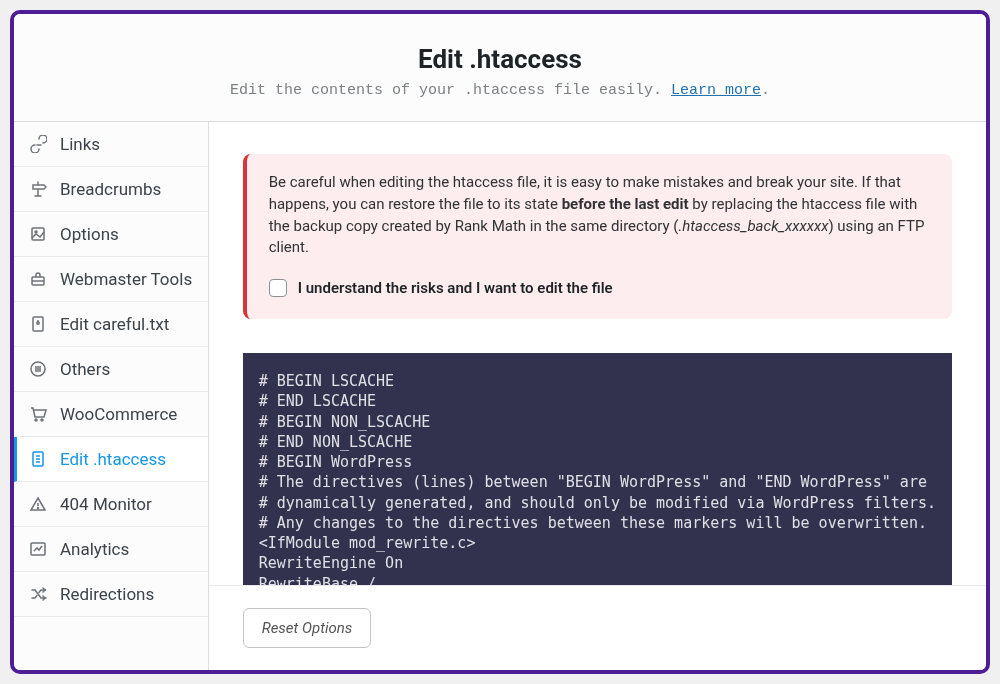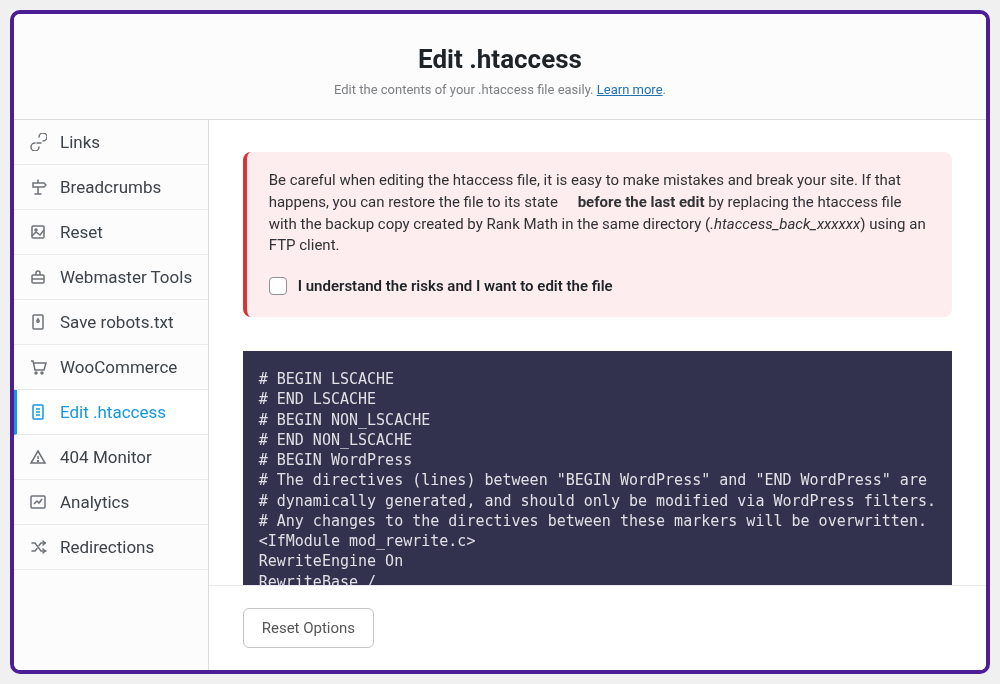--- a/index.html
+++ b/index.html
@@ -33,22 +33,23 @@
       padding: 30px 20px 22px;
       background: #fcfcfc;
     }
     .header h1 {
       font-size: 26px;
       font-weight: 700;
       color: #1d2327;
       margin-bottom: 8px;
     }
     .header p {
-      font-size: 13px;
+      font-size: 15px;
       color: #7c7f83;
+      font-family: Liberation Mono, monospace;
     }
     .header a {
       color: #2271b1;
       text-decoration: underline;
     }
     .body {
       display: flex;
       flex: 1;
       border-top: 1px solid #dcdcde;
       min-height: 0;
@@ -116,21 +117,20 @@
       padding: 18px 22px 22px;
     }
     .alert p {
       font-size: 15px;
       line-height: 1.45;
       color: #303235;
       margin-bottom: 20px;
     }
     .alert b {
       font-weight: 700;
-      margin-left: 16px;
     }
     .alert em {
       font-style: italic;
     }
     .alert .ack {
       display: flex;
       gap: 11px;
     }
     .alert input[type="checkbox"] {
       width: 18px;
@@ -170,20 +170,21 @@
       font-size: 15px;
       padding: 10px 18px;
       border-radius: 6px;
       cursor: pointer;
       font-family: inherit;
     }
     .btn-reset {
       background: #fff;
       border: 1px solid #c3c4c7;
       color: #555;
+      font-style: italic;
     }
     .btn-save {
       background: #109fe7;
       border: 1px solid #109fe7;
       color: #fff;
       font-weight: 500;
     }
   </style>
 </head>
 <body>
@@ -268,37 +269,45 @@
               </svg>
             </span>
             <span>Breadcrumbs</span>
           </div>
           <div class="sidebar-item">
             <span class="icon">
               <svg viewBox="0 0 18 18">
                 <use href="#i-image"></use>
               </svg>
             </span>
-            <span>Reset</span>
+            <span>Options</span>
           </div>
           <div class="sidebar-item">
             <span class="icon">
               <svg viewBox="0 0 18 18">
                 <use href="#i-toolbox"></use>
               </svg>
             </span>
             <span>Webmaster Tools</span>
           </div>
           <div class="sidebar-item">
             <span class="icon">
               <svg viewBox="0 0 18 18">
                 <use href="#i-file-robot"></use>
               </svg>
             </span>
-            <span>Save robots.txt</span>
+            <span>Edit careful.txt</span>
+          </div>
+          <div class="sidebar-item">
+            <span class="icon">
+              <svg viewBox="0 0 18 18">
+                <use href="#i-lines"></use>
+              </svg>
+            </span>
+            <span>Others</span>
           </div>
           <div class="sidebar-item">
             <span class="icon">
               <svg viewBox="0 0 18 18">
                 <use href="#i-cart"></use>
               </svg>
             </span>
             <span>WooCommerce</span>
           </div>
           <div class="sidebar-item active">

